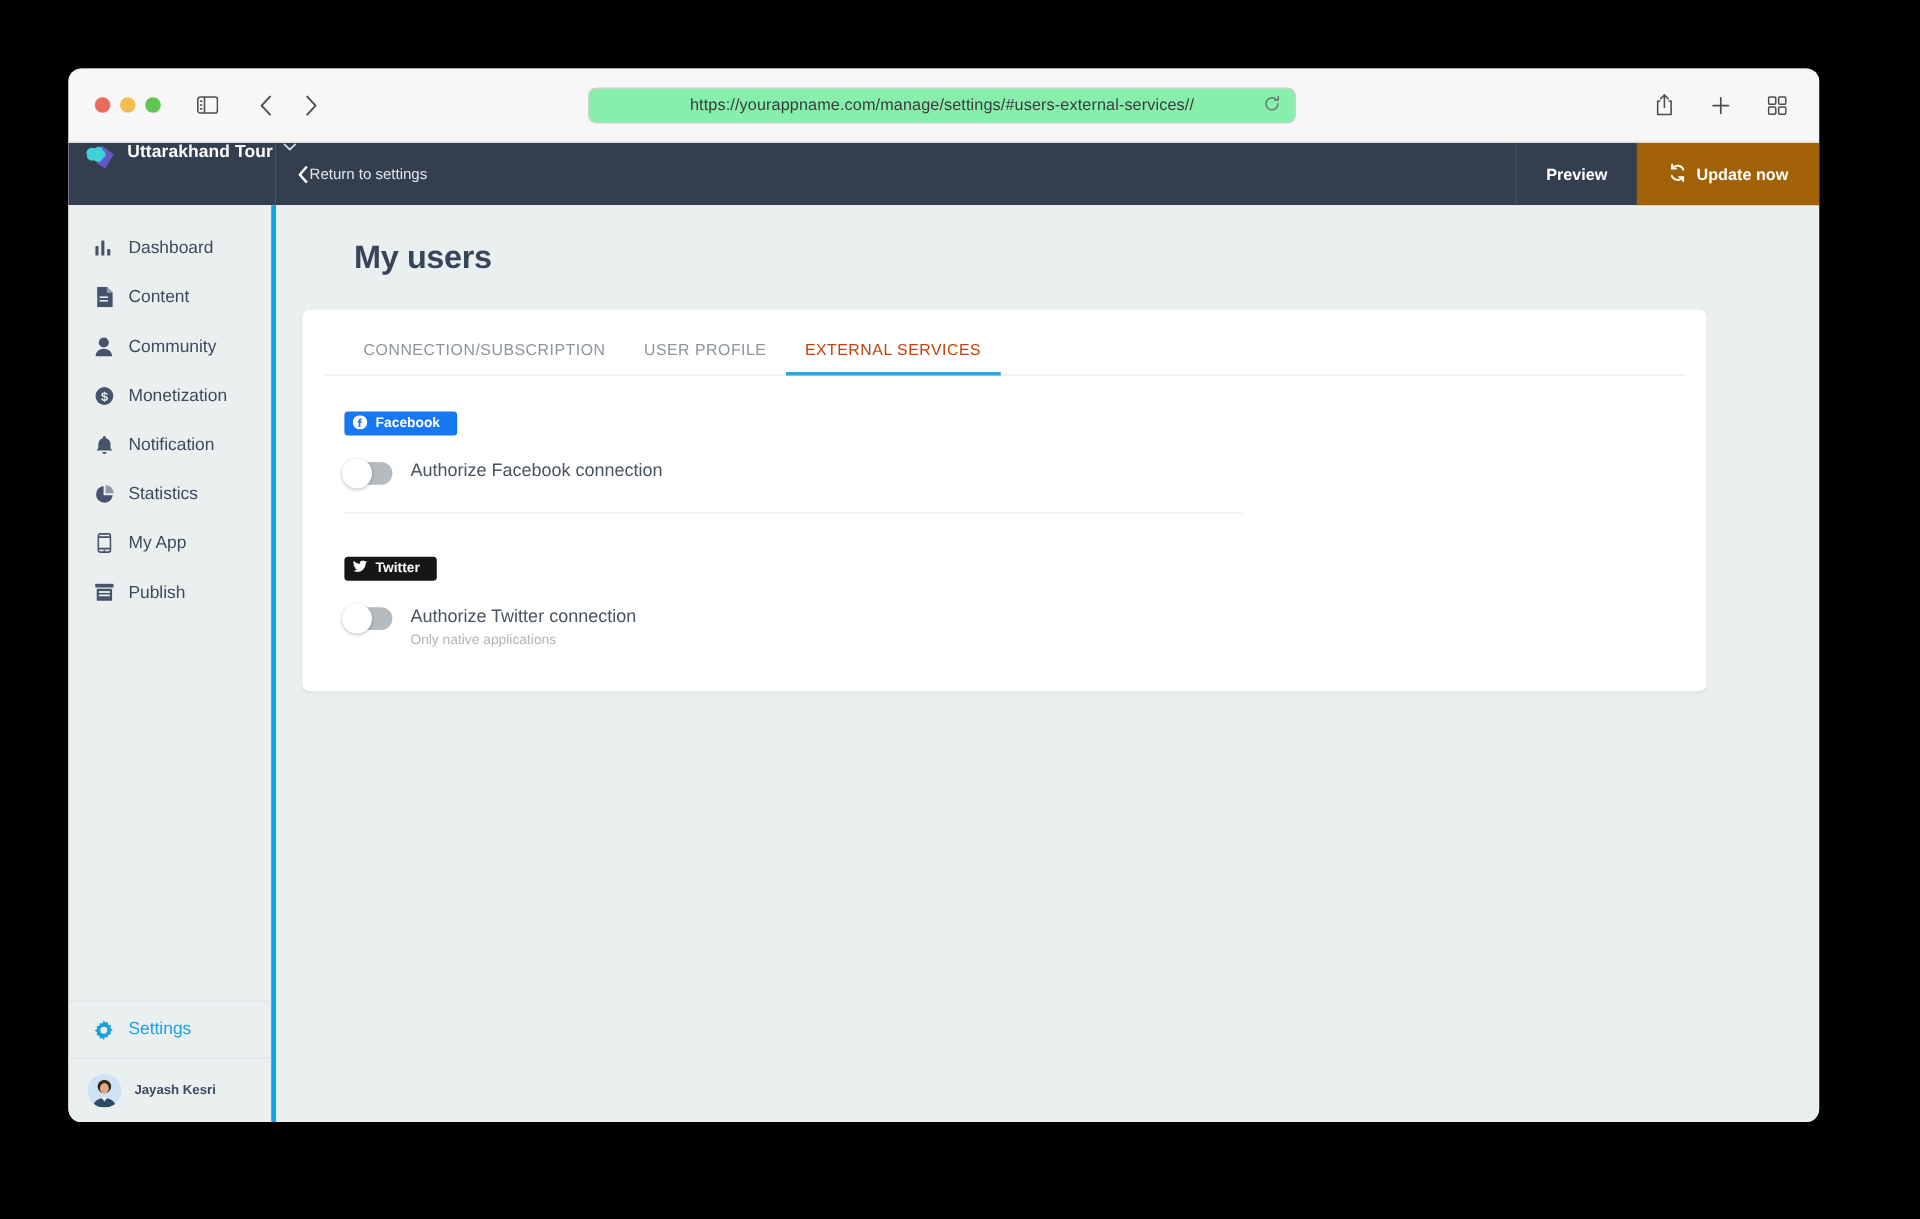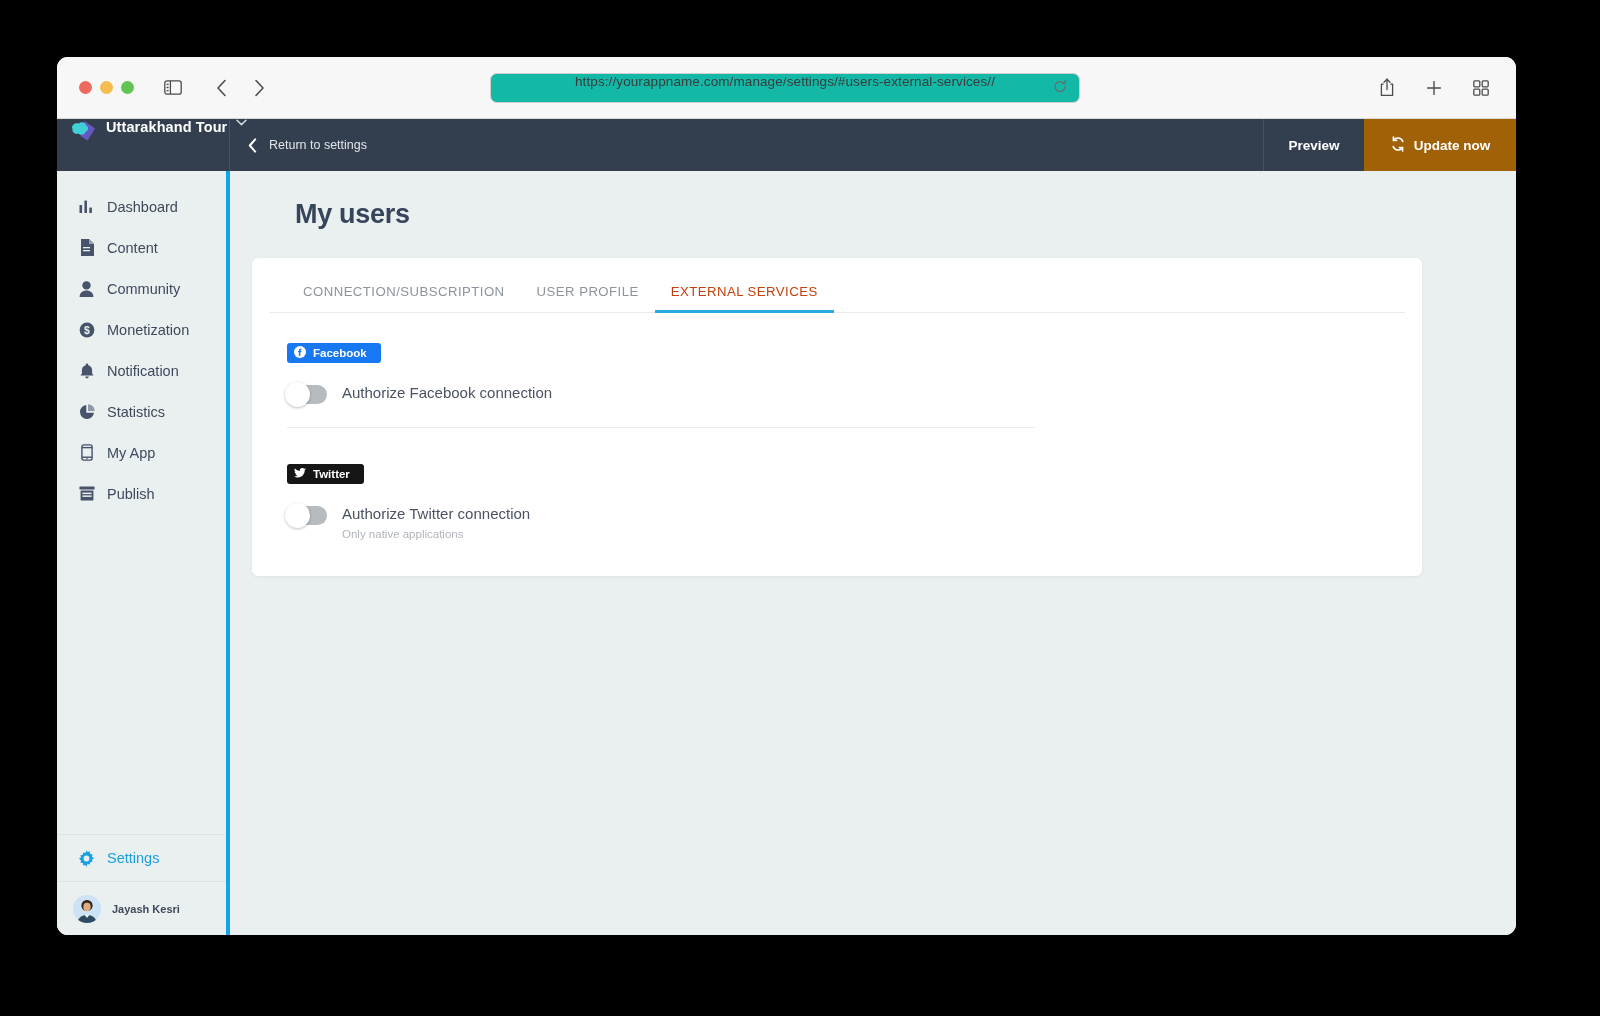--- a/index.html
+++ b/index.html
@@ -47,23 +47,23 @@
 
   .address-wrap {
     position: absolute;
     left: 433px;
     width: 590px;
   }
   .address-bar {
     height: 30px;
     border: 1px solid #cfcfcf;
     border-radius: 7px;
-    background: #14b8a6;
-    display: flex;
-    align-items: flex-start;
+    background: #86efac;
+    display: flex;
+    align-items: center;
     justify-content: center;
     position: relative;
     font-size: 13.5px;
     color: #3b3b3b;
   }
   .address-bar .url { letter-spacing: 0.1px; }
   .reload-icon {
     position: absolute; right: 12px; top: 50%;
     transform: translateY(-50%);
     color: #6a6a6a;
@@ -92,21 +92,21 @@
   .brand-logo { width: 27px; height: 24px; flex: none; }
   .brand-name {
     font-size: 14.5px;
     font-weight: bold;
     letter-spacing: .1px;
     white-space: nowrap;
   }
   .brand-caret { color: #d4d9de; display:flex; align-items:center; }
 
   .return-link {
-    display: flex; align-items: center; gap: 12px;
+    display: flex; align-items: center; gap: 1px;
     padding-left: 18px;
     font-size: 12.5px;
     color: #e2e6ea;
     flex: 1;
   }
   .return-chevron { display: flex; align-items: center; }
 
   .preview-btn {
     width: 101px;
     display: flex; align-items: center; justify-content: center;

